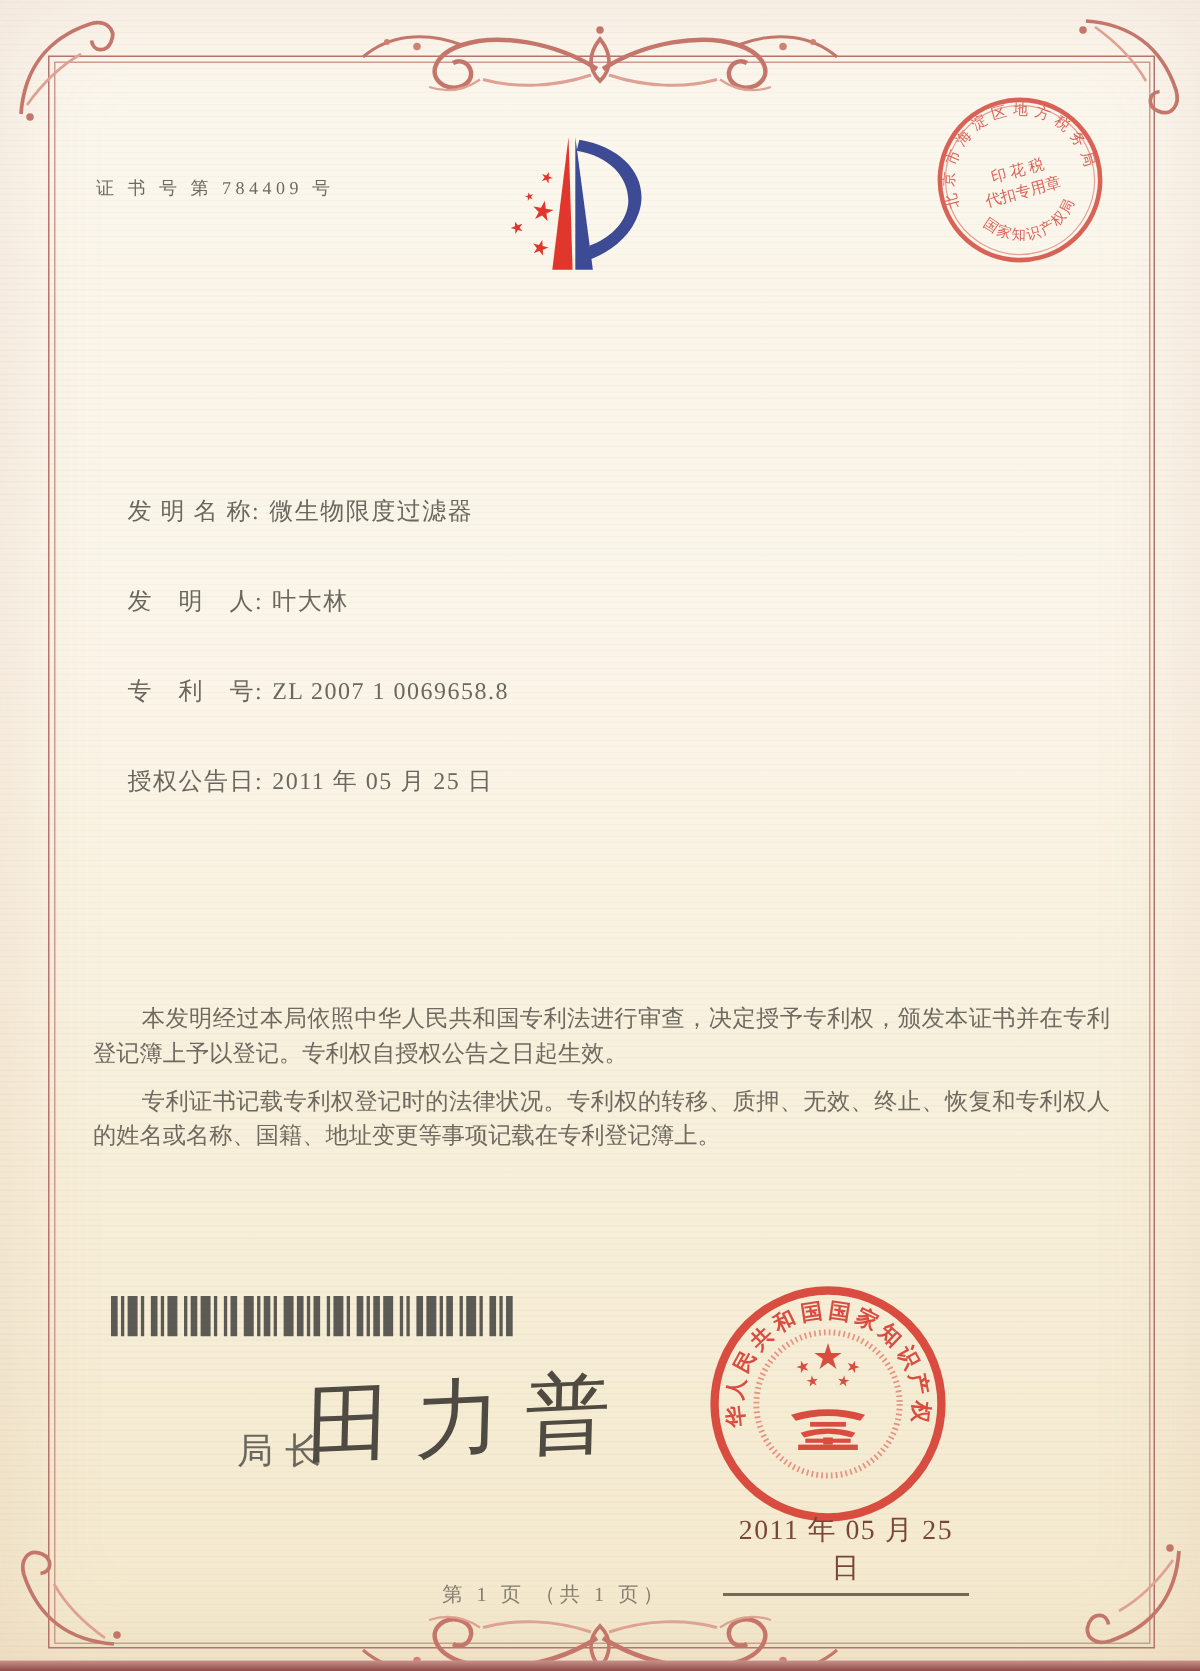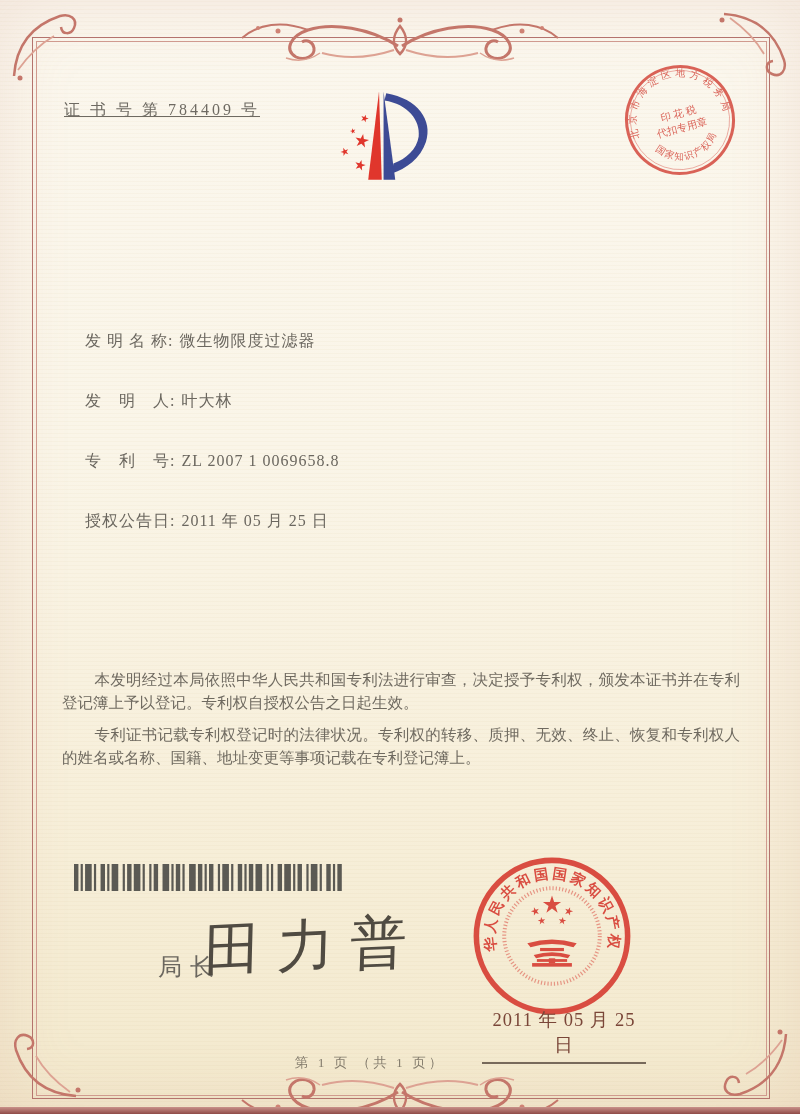--- a/index.html
+++ b/index.html
@@ -18,22 +18,22 @@
   .frame { position:absolute; left:32px; top:37px; right:30px; bottom:15px;
            border:1.5px solid #b4736d; }
   .frame-inner { position:absolute; inset:2.5px; border:1px solid #d09a8e; }
   .photo-edge { position:absolute; left:0; right:0; bottom:0; height:7px;
                 background:linear-gradient(#c9918a,#8f4b47); }
 
   .flourish { position:absolute; pointer-events:none; }
   .flourish svg { display:block; }
 
   
-  .cert-no { position:absolute; left:64px; top:100px; font-size:16px;
-             letter-spacing:3px; color:#6e6a62;text-decoration:underline; }
+  .cert-no { position:absolute; left:64px; top:117px; font-size:12px;
+             letter-spacing:3px; color:#6e6a62; }
 
   .logo { position:absolute; left:332px; top:86px; width:122px; height:110px; }
 
   .tax-stamp { position:absolute; left:622px; top:62px; width:116px; height:116px;
                opacity:.85; }
 
   .title { position:absolute; left:0; top:222px; width:100%; text-align:center;
            font-size:38px; font-weight:600; color:#63615c;
            letter-spacing:26px; text-indent:26px; }
 

